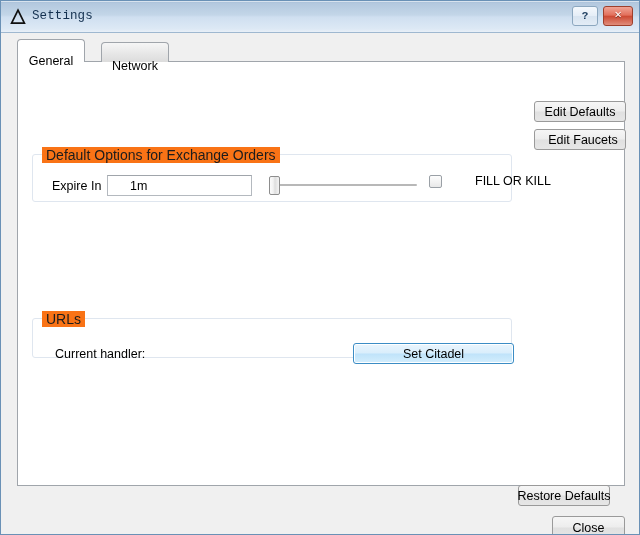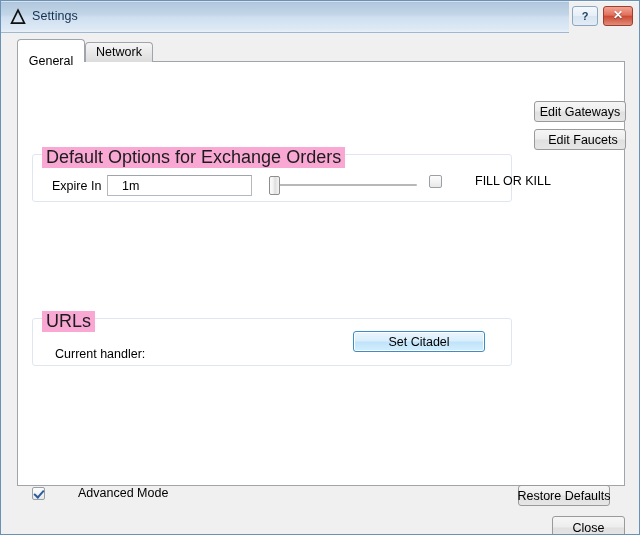--- a/index.html
+++ b/index.html
@@ -19,31 +19,32 @@
     box-sizing: border-box;
     background: #f0f0f0;
     border: 1px solid #6a91b6;
     overflow: hidden;
   }
 
   
   #titlebar {
     position: absolute;
     left: 0; top: 0;
-    width: 568px;
+    width: 640px;
     height: 32px;
     background: linear-gradient(to bottom,
         #a8c0da 0px, #a8c0da 1px,
         #b3c8de 2px,
         #c3d6e8 14px,
         #cfdff0 16px,
         #dde9f5 28px,
         #e9f0f8 31px);
     border-bottom: 1px solid #9fb8d0;
     box-sizing: border-box;
+    font-family: Liberation Mono, monospace;
   }
   #titlebar-inner-line {
     position: absolute;
     left: 0; top: 0;
     width: 640px;
     height: 1px;
     background: #ffffff;
     opacity: .55;
   }
   .app-icon {
@@ -131,26 +132,26 @@
   }
   .tab.active {
     left: 0px;
     width: 68px;
     height: 23px;
     background: #ffffff;
     z-index: 3;
     padding-top: 15px;
   }
   .tab.inactive {
-    left: 68px;
+    left: 84px;
     width: 68px;
     height: 20px;
     background: linear-gradient(to bottom, #f6f6f6 0%, #e7e7e7 55%, #dcdcdc 100%);
     z-index: 1;
-    padding-top: 3px;
+    padding-top: 17px;
   }
 
   #tabpanel {
     position: absolute;
     left: 16px;
     top: 28px;
     width: 608px;
     height: 425px;
     box-sizing: border-box;
     background: #ffffff;
@@ -177,43 +178,43 @@
   }
   .btn-default {
     background: linear-gradient(to bottom, #eaf5fd 0%, #d9eefc 48%, #bfe3fa 52%, #d4eefd 100%);
     border: 1px solid #3c8dc5;
     box-shadow: inset 0 0 0 1px #ffffff;
     border-radius: 3px;
   }
 
   #btn-edit-gateways { left: 516px; top: 39px;  width: 92px; height: 21px; }
   #btn-edit-faucets  { left: 516px; top: 67px;  width: 92px; height: 21px; padding-left: 6px; }
-  #btn-set-citadel   { left: 335px; top: 269px; width: 132px; height: 21px; }
+  #btn-set-citadel   { left: 335px; top: 281px; width: 161px; height: 21px; }
   #btn-restore       { left: 500px; top: 423px; width: 92px; height: 21px; }
 
   
   .groupbox {
     position: absolute;
     box-sizing: border-box;
     border: 1px solid #dfe6ef;
     border-radius: 3px;
   }
   .groupbox > .gb-title {
     position: absolute;
     top: -8px;
     left: 9px;
-    background: #f9a8d4;
+    background: #f97316;
     padding: 0 4px;
-    font-size: 18px;
+    font-size: 14px;
     color: #1c1c1c;
     white-space: nowrap;
     user-select: none;
   }
   #gb-default-options { left: 14px; top: 92px;  width: 480px; height: 48px; }
-  #gb-urls            { left: 14px; top: 256px; width: 480px; height: 48px; }
+  #gb-urls            { left: 14px; top: 256px; width: 480px; height: 40px; }
 
   
   .field-label {
     position: absolute;
     font-size: 12.5px;
     color: #000000;
     white-space: nowrap;
     user-select: none;
   }
   #lbl-expire-in      { left: 19px; top: 24px; }
@@ -222,21 +223,21 @@
   
   .textbox {
     position: absolute;
     box-sizing: border-box;
     background: #ffffff;
     border: 1px solid #b4b9bf;
     border-top-color: #a0a5ab;
     font-family: "Liberation Sans", sans-serif;
     font-size: 12.5px;
     color: #000000;
-    padding: 0 14px;
+    padding: 0 22px;
     outline: none;
     line-height: 19px;
   }
   #txt-expire-in { left: 74px;  top: 20px; width: 145px; height: 21px; }
   #txt-handler   { left: 177px; top: 24px; width: 154px; height: 21px; }
 
   
   #slider-wrap {
     position: absolute;
     left: 236px; top: 18px;
@@ -334,21 +335,21 @@
         <span>General</span>
       </div>
       <div class="tab inactive">
         <span>Network</span>
       </div>
     </div>
 
     <div id="tabpanel">
 
       <div id="btn-edit-gateways" class="btn">
-        <span>Edit Gateways</span>
+        <span>Edit Defaults</span>
       </div>
       <div id="btn-edit-faucets" class="btn">
         <span>Edit Faucets</span>
       </div>
 
       <div id="gb-default-options" class="groupbox">
         <span class="gb-title">Default Options for Exchange Orders</span>
 
         <span id="lbl-expire-in" class="field-label">Expire In</span>
 
@@ -369,24 +370,20 @@
         <span class="gb-title">URLs</span>
 
         <span id="lbl-current-handler" class="field-label">Current handler:</span>
 
       </div>
 
       <div id="btn-set-citadel" class="btn btn-default">
         <span>Set Citadel</span>
       </div>
 
-      <div id="cb-advanced-mode" class="checkbox-row">
-        <span class="cb-box checked"></span>
-        <span class="cb-label">Advanced Mode</span>
-      </div>
 
       <div id="btn-restore" class="btn">
         <span>Restore Defaults</span>
       </div>
 
     </div>
 
     <div id="btn-close-footer" class="btn">
       <span>Close</span>
     </div>

